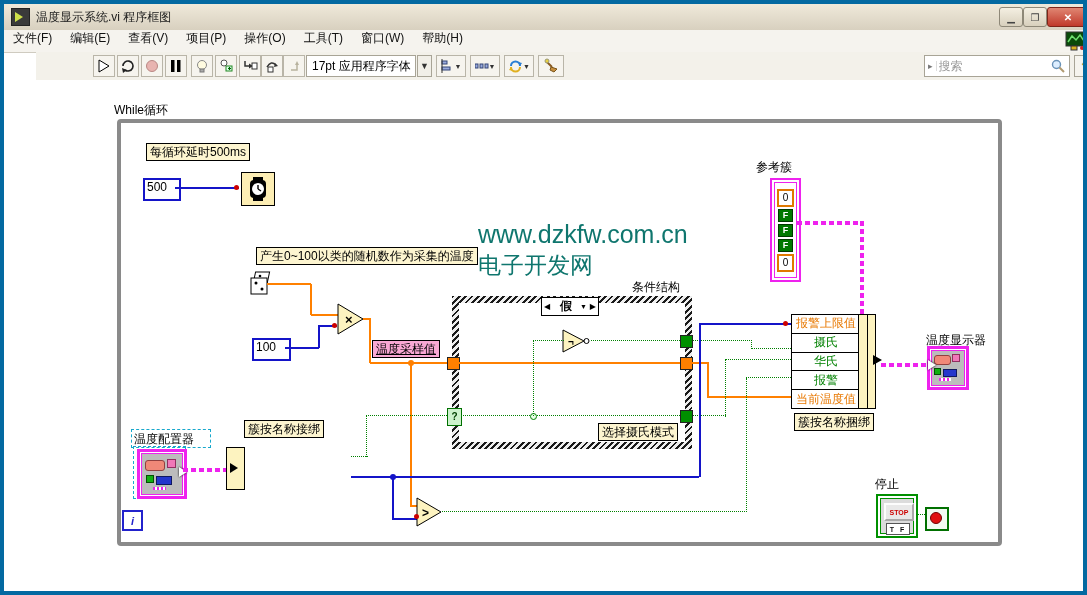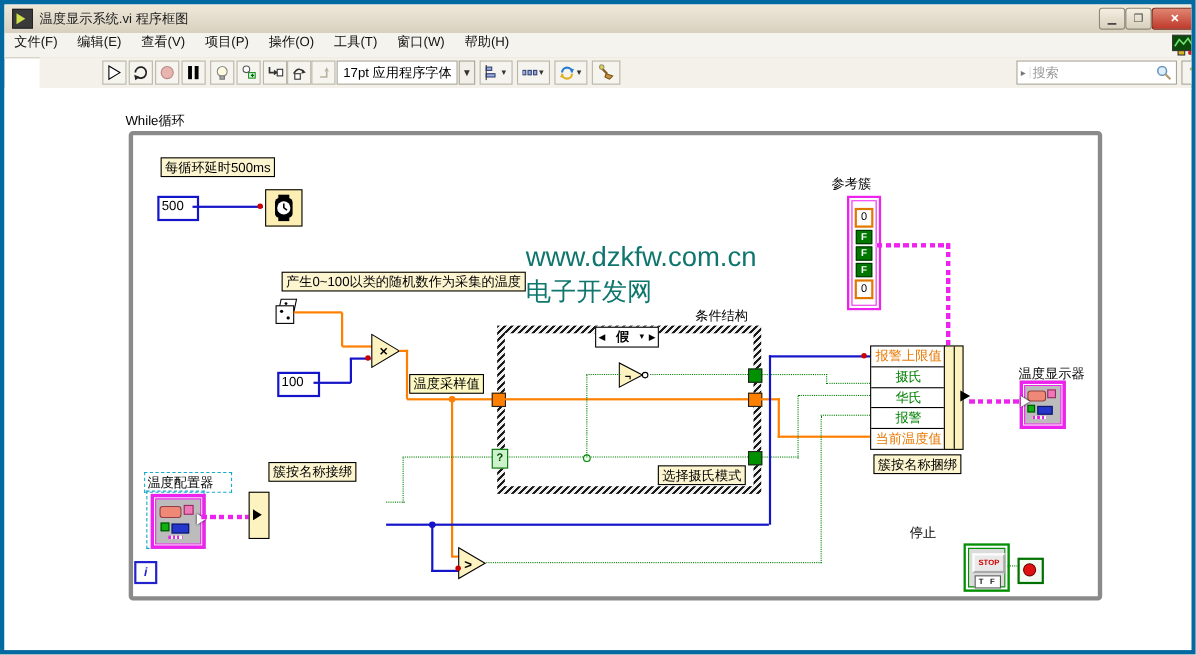--- a/index.html
+++ b/index.html
@@ -34,21 +34,21 @@
   #searchbox input{flex:1;border:none;outline:none;font-size:12px;color:#222;min-width:0;font-family:inherit;}
   #searchbox input::placeholder{color:#9a9a9a;}
   #helpbtn{position:absolute;left:1038px;top:3px;width:24px;height:22px;border:1px solid #a8a496;background:#f6f4ee;
     box-sizing:border-box;display:flex;align-items:center;justify-content:center;
     font-weight:bold;font-size:15px;color:#e6c400;text-shadow:0 0 1px #000, 1px 1px 0 #555;}
   
   #diagram{position:absolute;left:0;top:76px;width:1087px;height:519px;background:#fff;}
   .plain-label{position:absolute;font-size:12px;color:#000;white-space:nowrap;}
   .lbl{position:absolute;font-size:12px;color:#000;background:#fdf5d0;border:1px solid #000;
        padding:0 3px;line-height:16px;white-space:nowrap;}
-  .lbl.white{background:#fef9c3;}
+  .lbl.white{background:#f9a8d4;text-decoration:underline;}
   .wire{position:absolute;}
   .o-h{height:2px;background:#ff8000;} .o-v{width:2px;background:#ff8000;}
   .b-h{height:2px;background:#1414c8;} .b-v{width:2px;background:#1414c8;}
   .g-h{height:0;border-top:1px dotted #008000;} .g-v{width:0;border-left:1px dotted #008000;}
   .p-h{height:4px;background:repeating-linear-gradient(90deg,#ee22ee 0 5px,#ffffff 5px 8px);}
   .p-v{width:4px;background:repeating-linear-gradient(180deg,#ee22ee 0 5px,#ffffff 5px 8px);}
   .rdot{position:absolute;width:5px;height:5px;border-radius:50%;background:#cc0000;}
   .odot{position:absolute;width:6px;height:6px;border-radius:50%;background:#ff8000;}
   .bdot{position:absolute;width:6px;height:6px;border-radius:50%;background:#1414c8;}
   .gdot{position:absolute;width:5px;height:5px;border-radius:50%;border:1px solid #008000;background:#eaffea;}
@@ -396,21 +396,21 @@
 
     <svg class="node-tri" style="left:412px;top:417px" width="30" height="30" viewBox="0 0 30 30">
       <polygon points="1,1 1,29 25,15" fill="#fdf3c0" stroke="#000"></polygon>
       <text x="6" y="20" font-size="12" font-weight="bold" font-family="Liberation Sans,sans-serif">&gt;</text>
     </svg>
     <div class="rdot" style="left:410px;top:434px"></div>
     <div class="wire g-h" style="left:438px;top:431px;width:305px"></div>
     <div class="wire g-v" style="left:742px;top:298px;height:134px"></div>
     <div class="wire g-h" style="left:742px;top:297px;width:45px"></div>
 
-    <div class="plain-label" style="left:823px;top:396px">停止</div>
+    <div class="plain-label" style="left:871px;top:396px">停止</div>
     <div id="stopterm">
       <div class="btn">STOP</div>
       <div class="tf">T F</div>
     </div>
     <div class="wire g-h" style="left:912px;top:434px;width:9px"></div>
     <div id="condterm">
         <i></i>
       </div>
 
   </div>

